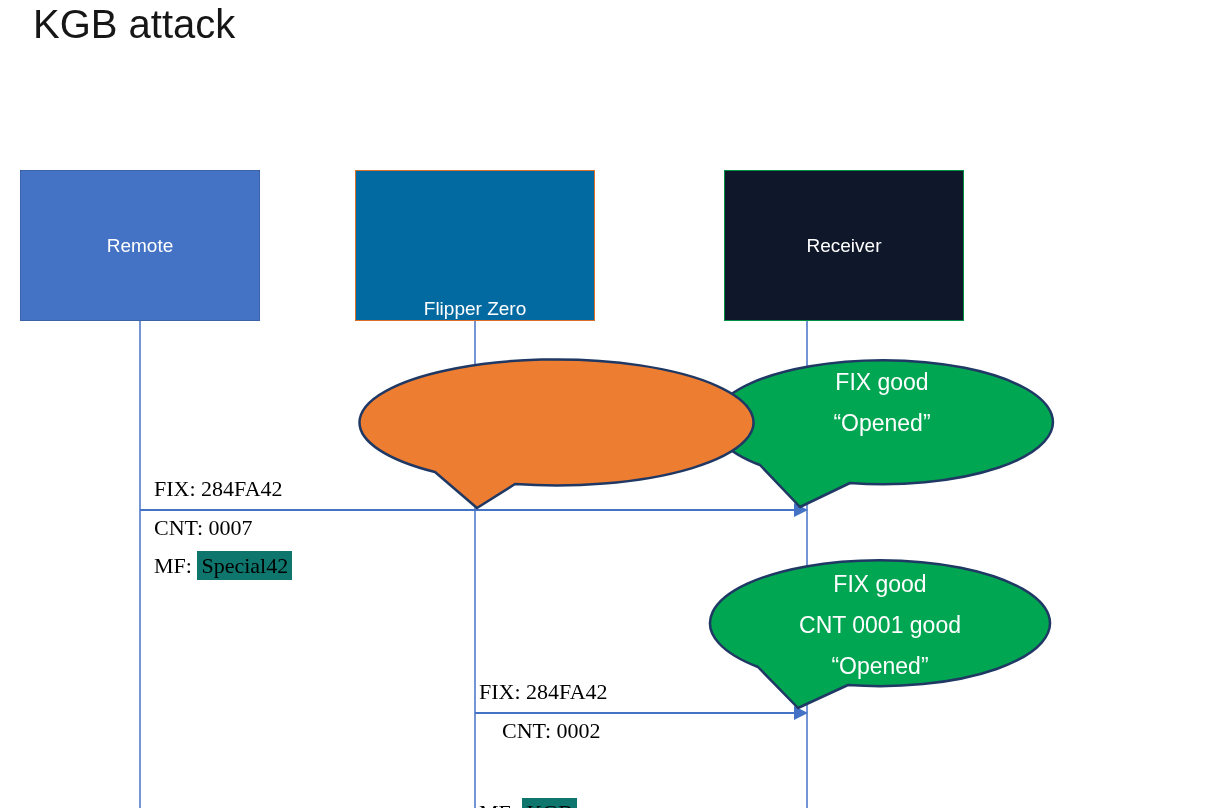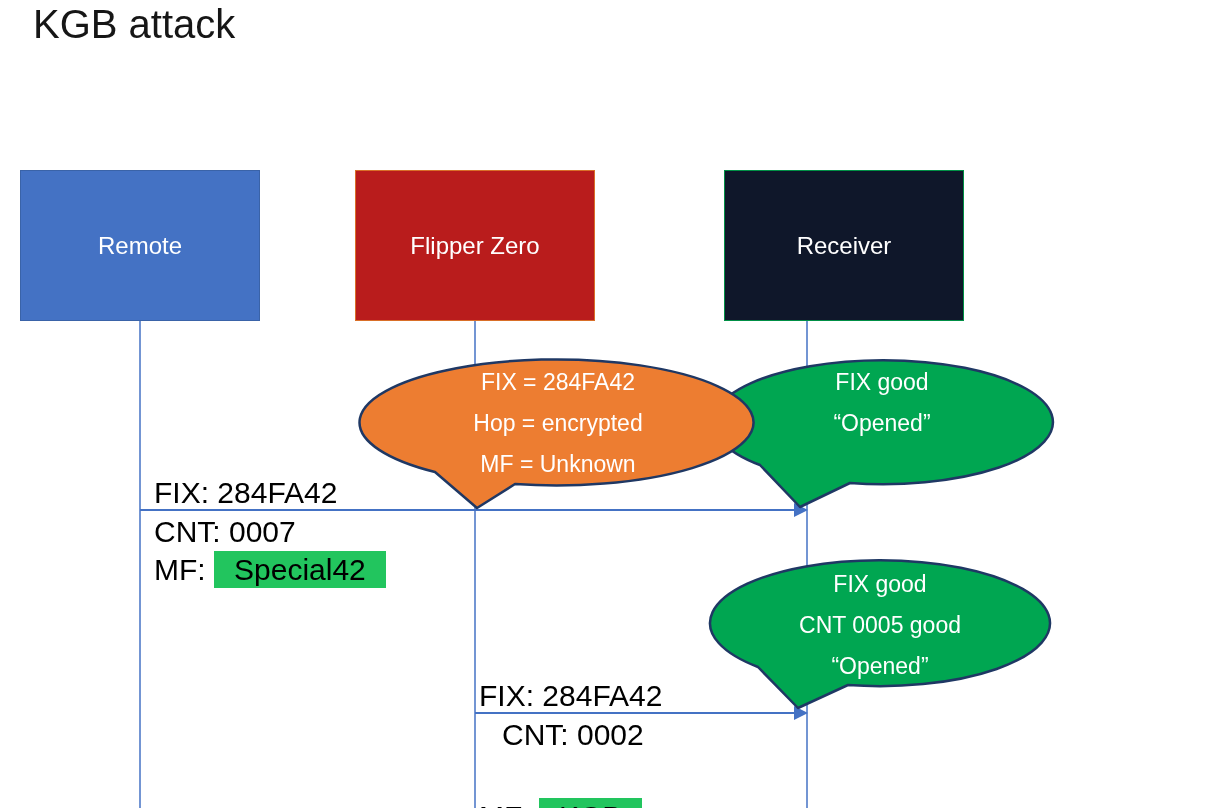--- a/index.html
+++ b/index.html
@@ -14,45 +14,45 @@
   .title {
     position: absolute; left: 33px; top: 2px;
     font-size: 40px; font-weight: 400; color: #161616;
   }
 
   svg.layer { position: absolute; left: 0; top: 0; }
 
   .actor {
     position: absolute; top: 170px; width: 240px; height: 151px;
     display: flex; align-items: center; justify-content: center;
-    color: #ffffff; font-size: 24px;
+    color: #ffffff; font-size: 19px;
   }
   .actor-remote   { left: 20px;  background: #4472C4; border: 1px solid #3A63A8; }
-  .actor-flipper  { left: 355px; background: #b91c1c; border: 1px solid #D96F28; }
+  .actor-flipper  { left: 355px; background: #0369a1; border: 1px solid #D96F28; align-items: flex-end; }
   .actor-receiver { left: 724px; background: #0f172a; border: 1px solid #008F45; }
 
   .bubble-text {
     position: absolute; color: #ffffff; font-size: 23px;
     line-height: 41px; text-align: center; display: block;
   }
   .bubble-flipper-text   { left: 380px; top: 362px; width: 356px; }
   .bubble-receiver1-text { left: 712px; top: 362px; width: 340px; }
   .bubble-receiver2-text { left: 710px; top: 564px; width: 340px; }
 
   .msg-line {
-    position: absolute; font-size: 30px; color: #000000; white-space: nowrap;
+    position: absolute; font-size: 22px; color: #000000; white-space: nowrap; font-family: Liberation Serif, serif;
   }
   .m1-l1 { left: 154px; top: 476px; }
   .m1-l2 { left: 154px; top: 515px; }
   .m1-l3 { left: 154px; top: 553px; }
   .m2-l1 { left: 479px; top: 679px; }
   .m2-l2 { left: 502px; top: 718px; }
   .m2-l3 { left: 479px; top: 756px; margin-top: 44px; }
 
-  .hl { background: #22c55e; padding: 2px 20px; }
+  .hl { background: #0f766e; padding: 2px 4px; }
 </style>
 </head>
 <body>
 
 <div class="canvas">
 
   <h1 class="title">KGB attack</h1>
 
   <svg class="layer" width="1218" height="808" viewBox="0 0 1218 808">
 
@@ -76,32 +76,27 @@
   <div class="actor actor-remote">
     <span>Remote</span>
   </div>
   <div class="actor actor-flipper">
     <span>Flipper Zero</span>
   </div>
   <div class="actor actor-receiver">
     <span>Receiver</span>
   </div>
 
-  <div class="bubble-text bubble-flipper-text">
-    <div>FIX = 284FA42</div>
-    <div>Hop = encrypted</div>
-    <div>MF = Unknown</div>
-  </div>
   <div class="bubble-text bubble-receiver1-text">
     <div>FIX good</div>
     <div>“Opened”</div>
   </div>
   <div class="bubble-text bubble-receiver2-text">
     <div>FIX good</div>
-    <div>CNT 0005 good</div>
+    <div>CNT 0001 good</div>
     <div>“Opened”</div>
   </div>
 
   <div class="msg-line m1-l1">FIX: 284FA42</div>
   <div class="msg-line m1-l2">CNT: 0007</div>
   <div class="msg-line m1-l3">
     <span>MF: </span><span class="hl">Special42</span>
   </div>
 
   <div class="msg-line m2-l1">FIX: 284FA42</div>

